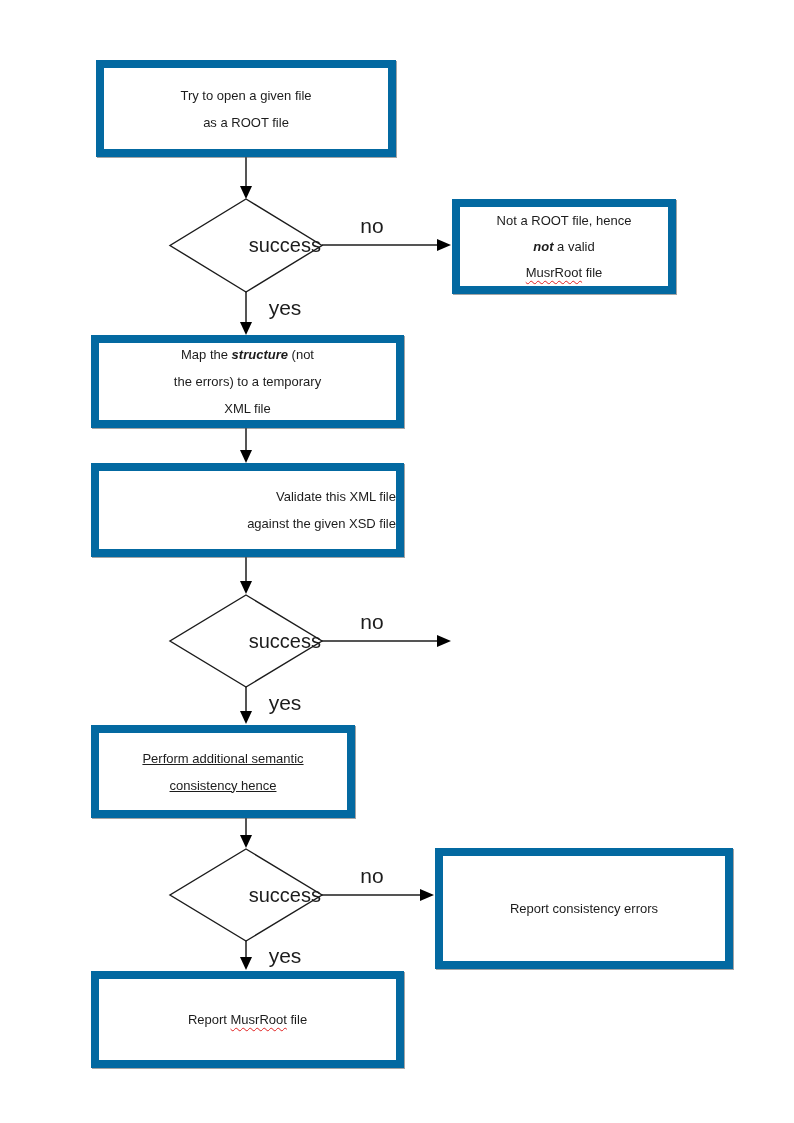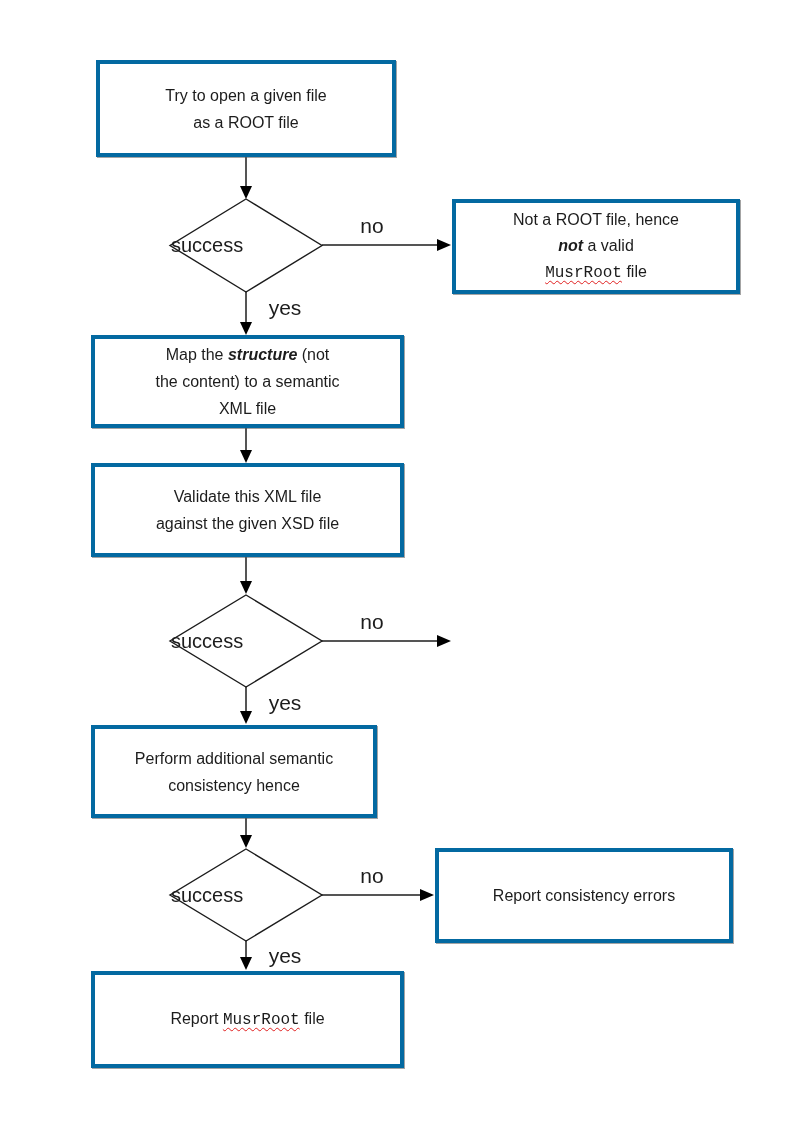--- a/index.html
+++ b/index.html
@@ -9,64 +9,63 @@
     height: 1123px;
     background: #ffffff;
     font-family: "Liberation Sans", sans-serif;
     color: #1c1c1c;
     overflow: hidden;
   }
   .wires { position: absolute; left: 0; top: 0; width: 794px; height: 1123px; }
   .node {
     position: absolute;
     box-sizing: border-box;
-    border: 4px solid #0369a1;
+    border: 8px solid #0369a1;
     box-shadow: 1px 1px 0 rgba(90,90,90,0.55);
     background: #ffffff;
     display: flex;
     flex-direction: column;
     align-items: center;
     justify-content: center;
     text-align: center;
-    font-size: 16px;
+    font-size: 13px;
     line-height: 27px;
     white-space: pre-wrap;
   }
   .node .ln { display: block; }
   .bi { font-weight: bold; font-style: italic; }
   .sp {
     text-decoration-line: underline;
     text-decoration-style: wavy;
     text-decoration-color: #e02020;
     text-decoration-thickness: 1px;
     text-underline-offset: 3px;
-    font-family: Liberation Mono, monospace;
   }
   .dlabel {
     position: absolute;
     width: 150px;
-    text-align: left;
+    text-align: right;
     font-size: 20px;
     line-height: 27px;
   }
   .elabel {
     position: absolute;
     width: 46px;
     text-align: center;
     font-size: 21px;
     line-height: 24px;
   }
   
   #box-open        { left: 96px;  top: 60px;  width: 300px; height: 97px; }
-  #box-not-root    { left: 452px; top: 199px; width: 288px; height: 95px; line-height: 26px; }
+  #box-not-root    { left: 452px; top: 199px; width: 224px; height: 95px; line-height: 26px; }
   #box-map         { left: 91px;  top: 335px; width: 313px; height: 93px; align-items: center; }
-  #box-validate    { left: 91px;  top: 463px; width: 313px; height: 94px; }
+  #box-validate    { left: 91px;  top: 463px; width: 313px; height: 94px; align-items: flex-end; }
   #box-schema      { left: 452px; top: 593px; width: 264px; height: 95px; }
-  #box-perform     { left: 91px;  top: 725px; width: 286px; height: 93px; }
-  #box-consistency { left: 435px; top: 848px; width: 298px; height: 95px; }
+  #box-perform     { left: 91px;  top: 725px; width: 264px; height: 93px; text-decoration: underline; }
+  #box-consistency { left: 435px; top: 848px; width: 298px; height: 121px; }
   #box-valid       { left: 91px;  top: 971px; width: 313px; height: 97px; }
   
   #dlabel-1 { left: 171px; top: 232px; }
   #dlabel-2 { left: 171px; top: 628px; }
   #dlabel-3 { left: 171px; top: 882px; }
   #no-1  { left: 349px; top: 214px; }
   #yes-1 { left: 262px; top: 296px; }
   #no-2  { left: 349px; top: 610px; }
   #yes-2 { left: 262px; top: 691px; }
   #no-3  { left: 349px; top: 864px; }
@@ -115,21 +114,21 @@
   </div>
 
   <div class="node" id="box-not-root">
     <span class="ln">Not a ROOT file, hence</span>
     <span class="ln"><span class="bi">not</span><span> a valid</span></span>
     <span class="ln"><span class="sp">MusrRoot</span><span> file</span></span>
   </div>
 
   <div class="node" id="box-map">
     <span class="ln"><span>Map the </span><span class="bi">structure</span><span> (not</span></span>
-    <span class="ln">the content) to a semantic</span>
+    <span class="ln">the errors) to a temporary</span>
     <span class="ln">XML file</span>
   </div>
 
   <div class="node" id="box-validate">
     <span class="ln">Validate this XML file</span>
     <span class="ln">against the given XSD file</span>
   </div>
 
 
   <div class="node" id="box-perform">

